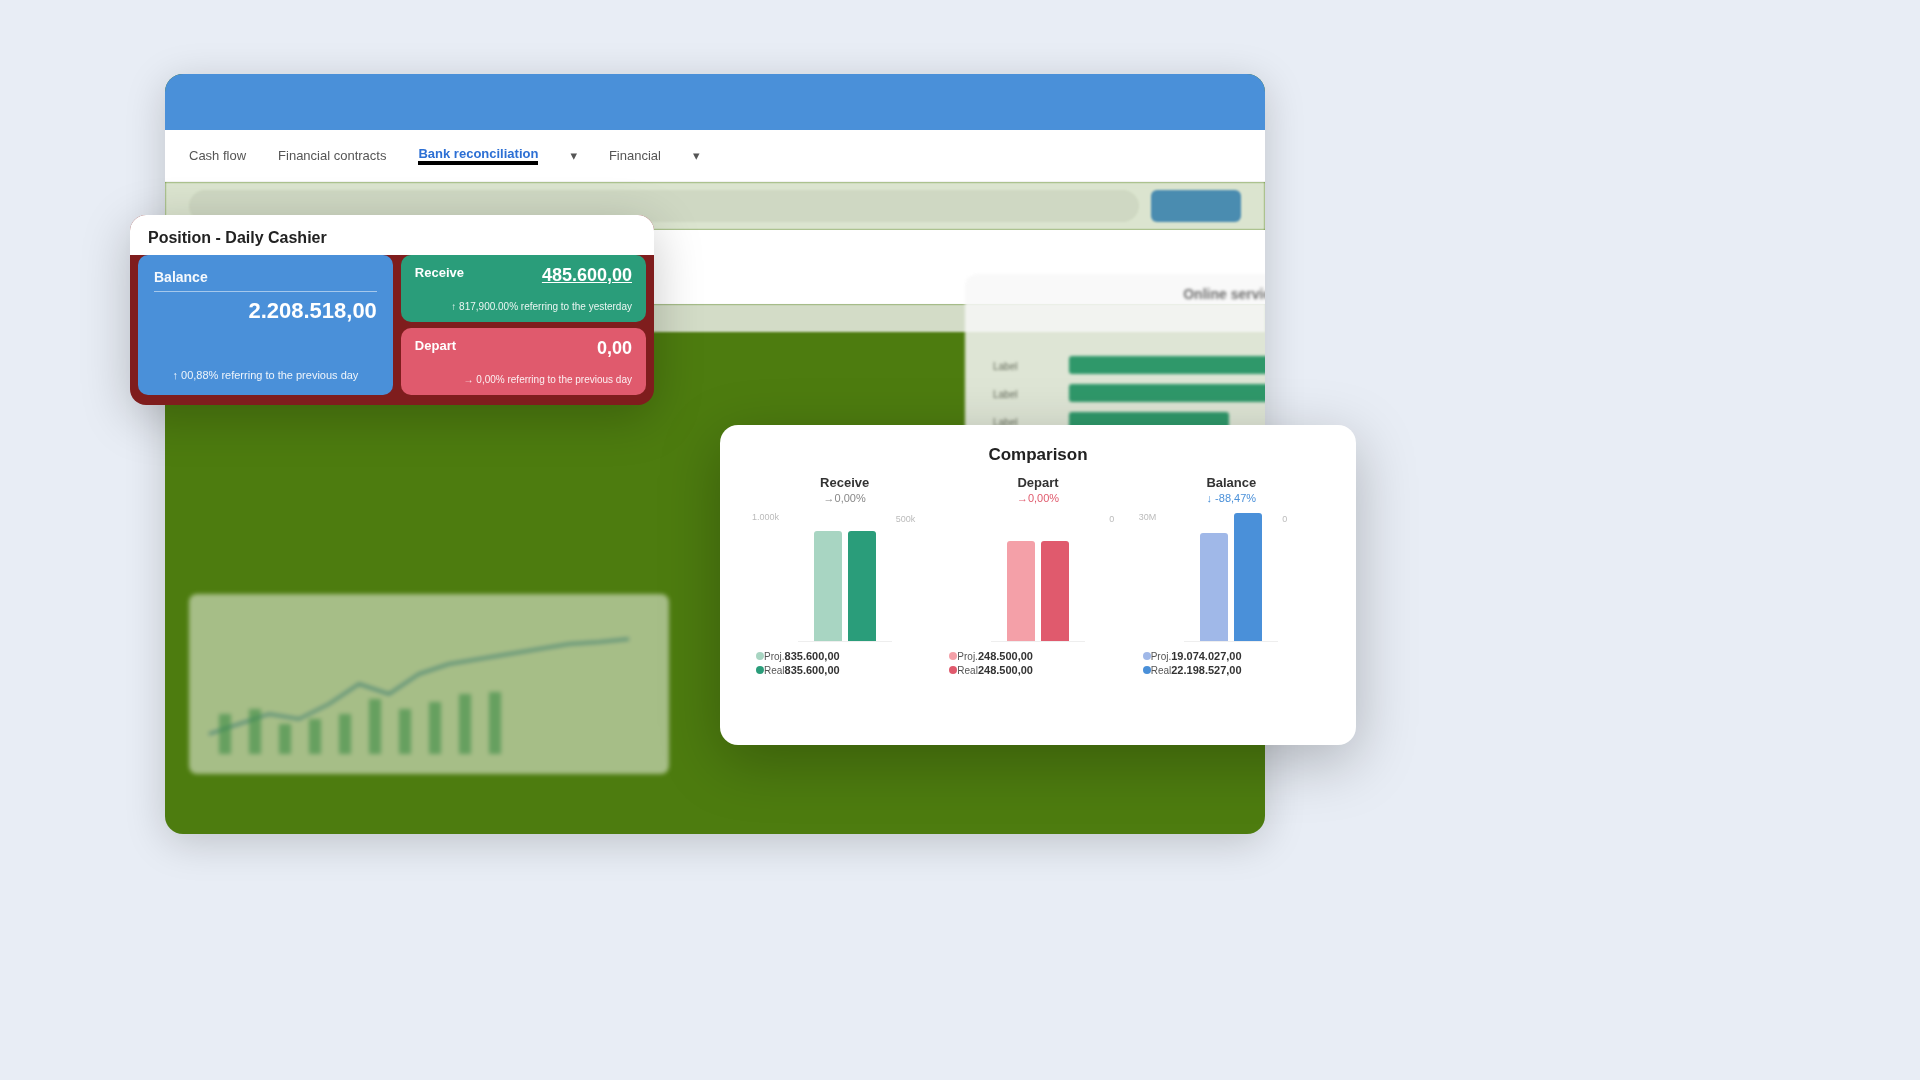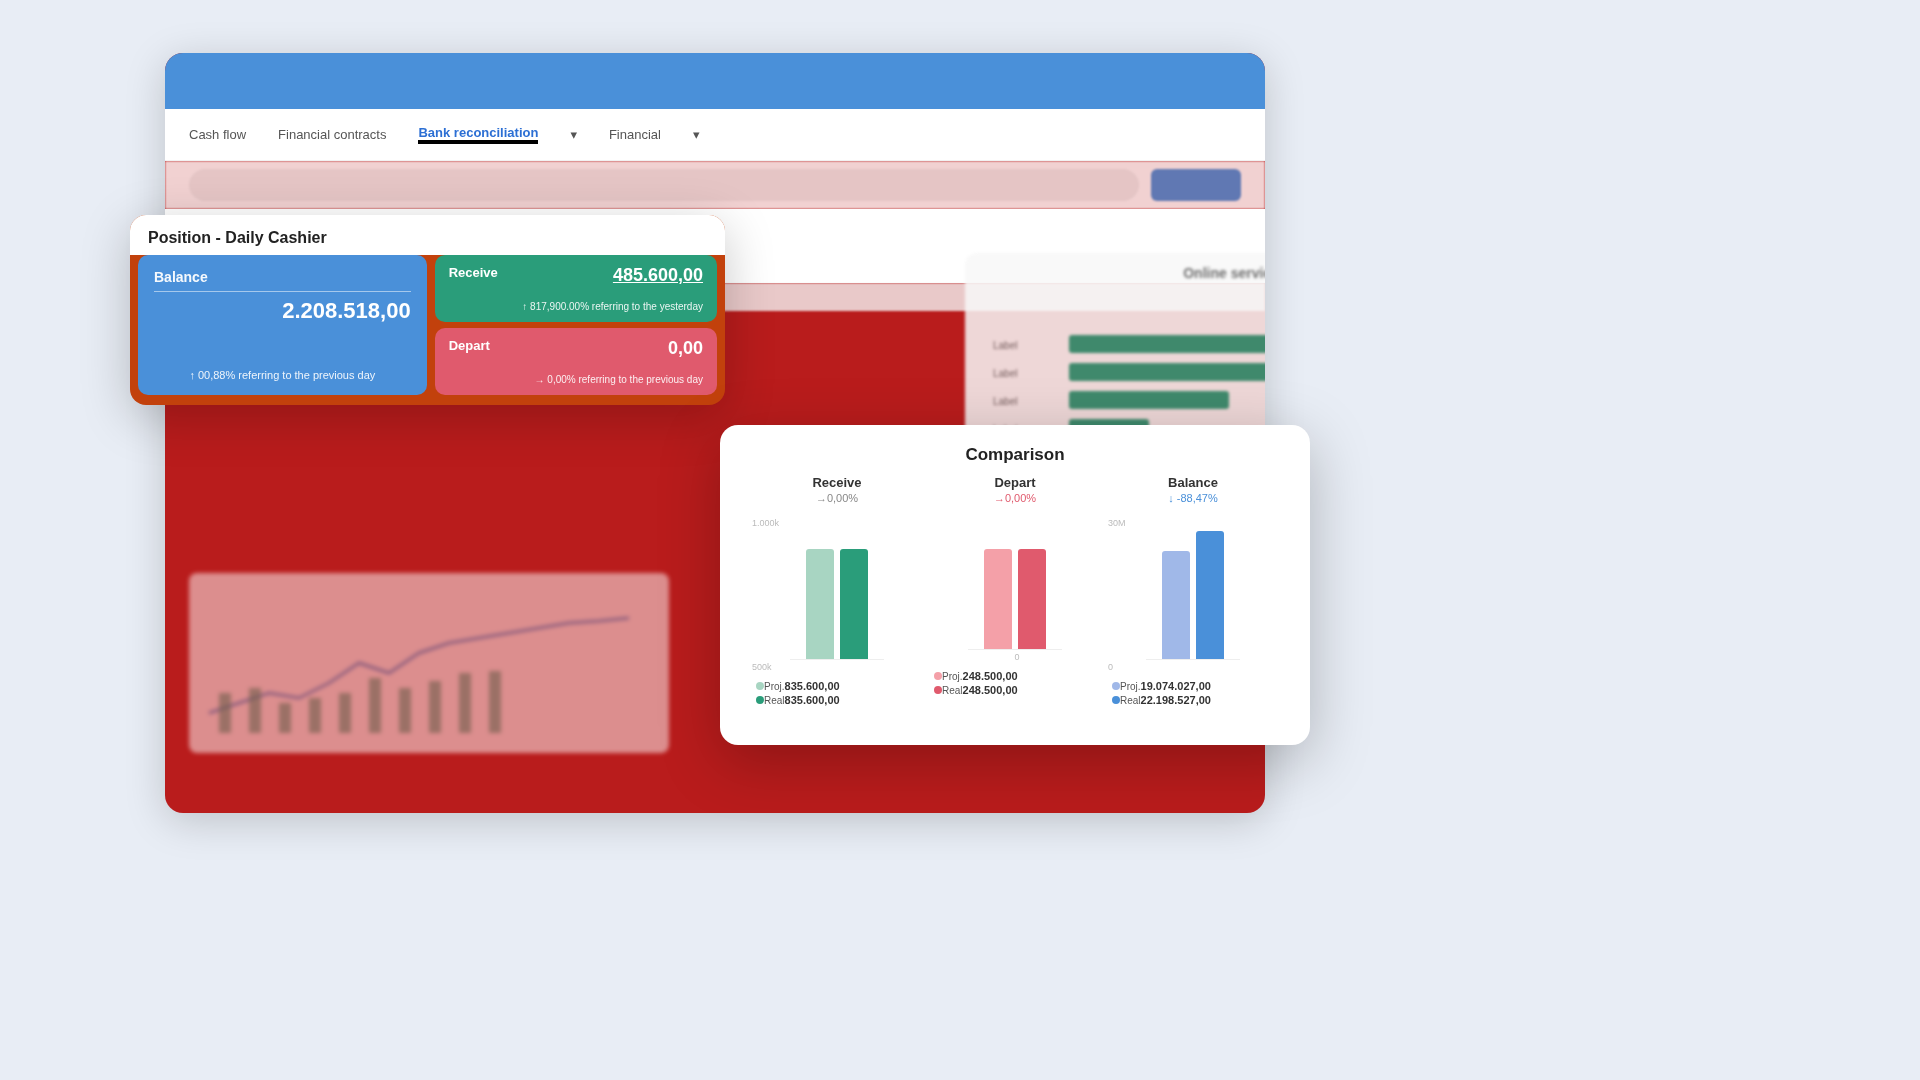--- a/index.html
+++ b/index.html
@@ -8,25 +8,25 @@
       height: 1080px;
       background: #e8edf5;
       font-family: 'Segoe UI', Arial, sans-serif;
       overflow: hidden;
       position: relative;
     }
 
     
     .bg-card {
       position: absolute;
-      top: 53px;
+      top: 74px;
       left: 165px;
       width: 1100px;
       height: 760px;
-      background: #b91c1c;
+      background: #4d7c0f;
       border-radius: 18px;
       box-shadow: 0 8px 40px rgba(0,0,0,0.18);
       overflow: hidden;
     }
 
     .bg-card-header {
       height: 56px;
       background: #4a90d9;
       width: 100%;
     }
@@ -105,23 +105,23 @@
       padding: 8px 24px;
       align-items: flex-end;
       height: 200px;
     }
 
     
     .daily-cashier-card {
       position: absolute;
       top: 215px;
       left: 130px;
-      width: 595px;
+      width: 524px;
       height: 190px;
-      background: #c2410c;
+      background: #7f1d1d;
       border-radius: 16px;
       box-shadow: 0 12px 50px rgba(0,0,0,0.22);
       overflow: hidden;
     }
 
     .daily-cashier-title {
       padding: 14px 18px 8px;
       font-size: 16px;
       font-weight: 700;
       color: #222;
@@ -242,21 +242,21 @@
       font-size: 10px;
       opacity: 0.9;
       text-align: right;
     }
 
     
     .comparison-card {
       position: absolute;
       top: 425px;
       left: 720px;
-      width: 590px;
+      width: 636px;
       height: 320px;
       background: white;
       border-radius: 18px;
       box-shadow: 0 16px 60px rgba(0,0,0,0.25);
       padding: 20px 28px 16px;
     }
 
     .comparison-title {
       text-align: center;
       font-size: 17px;
@@ -289,24 +289,22 @@
       margin-bottom: 8px;
     }
 
     .comp-section-change.neutral { color: #888; }
     .comp-section-change.negative { color: #e05a6d; }
     .comp-section-change.blue { color: #4a90d9; }
 
     .comp-chart-area {
       width: 100%;
       display: flex;
-      flex-direction: column;
-      align-items: center;
+      flex-direction: row;
       position: relative;
-      margin-top: 6px;
     }
 
     .comp-bars-wrap {
       display: flex;
       align-items: flex-end;
       gap: 6px;
       height: 130px;
       padding: 0 16px;
       border-bottom: 1px solid #eee;
     }

